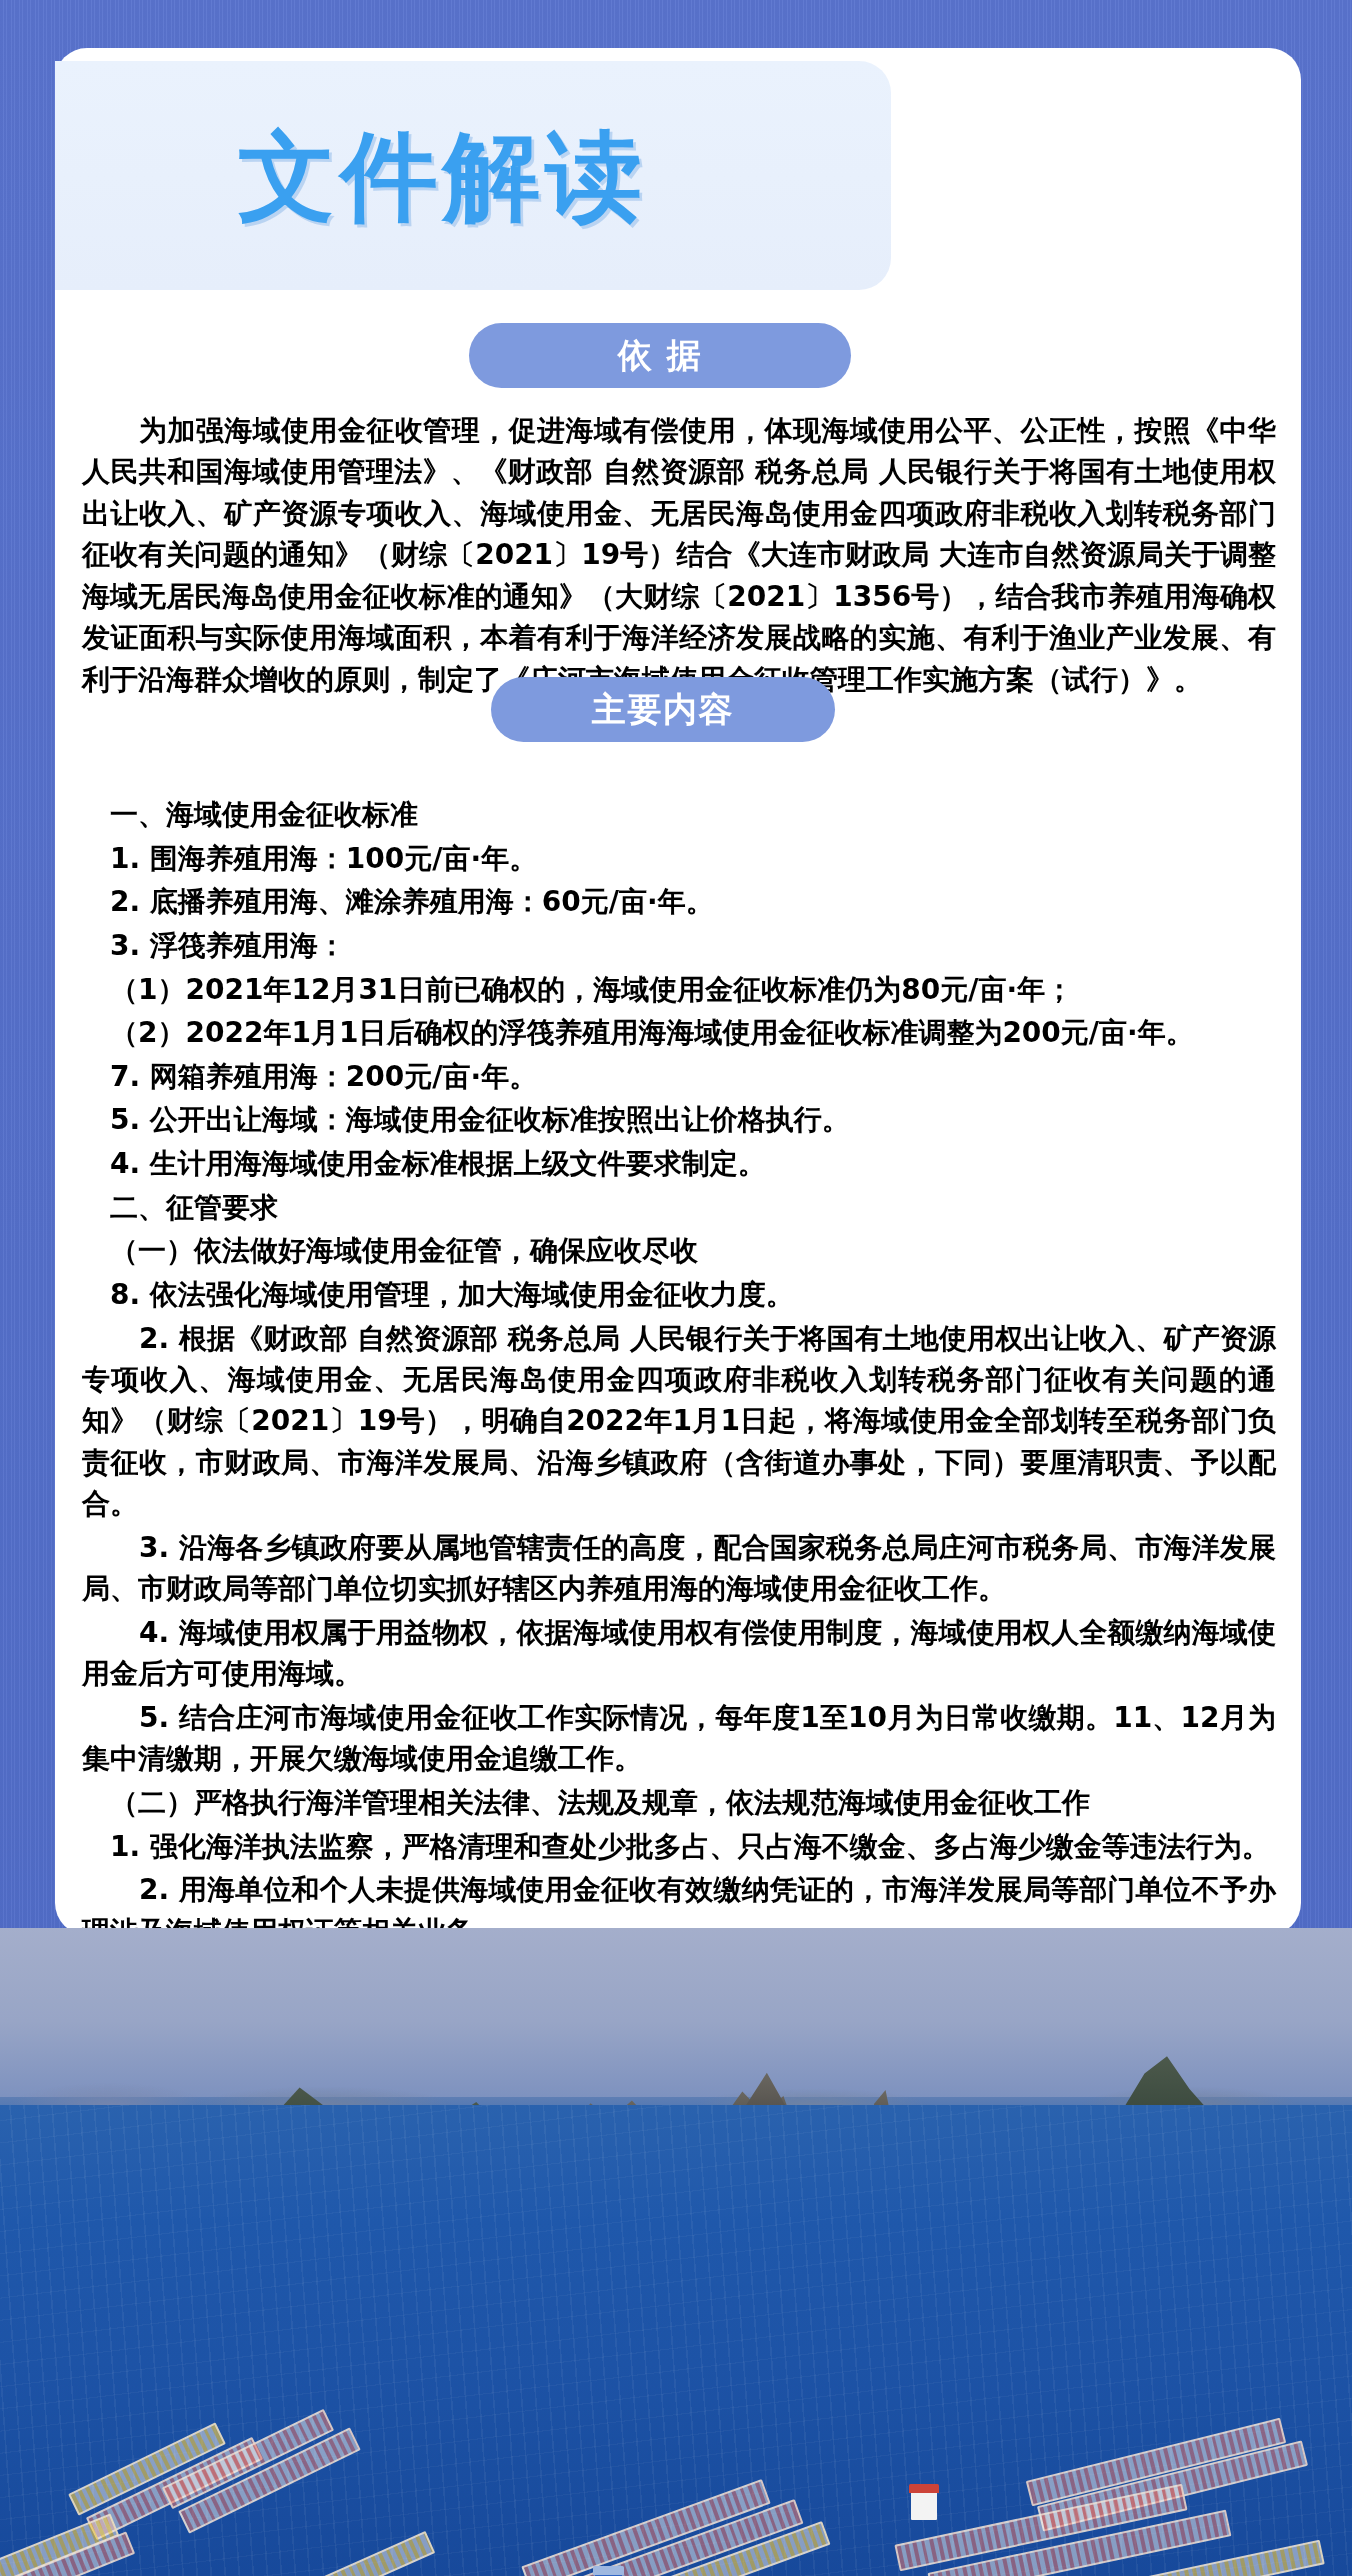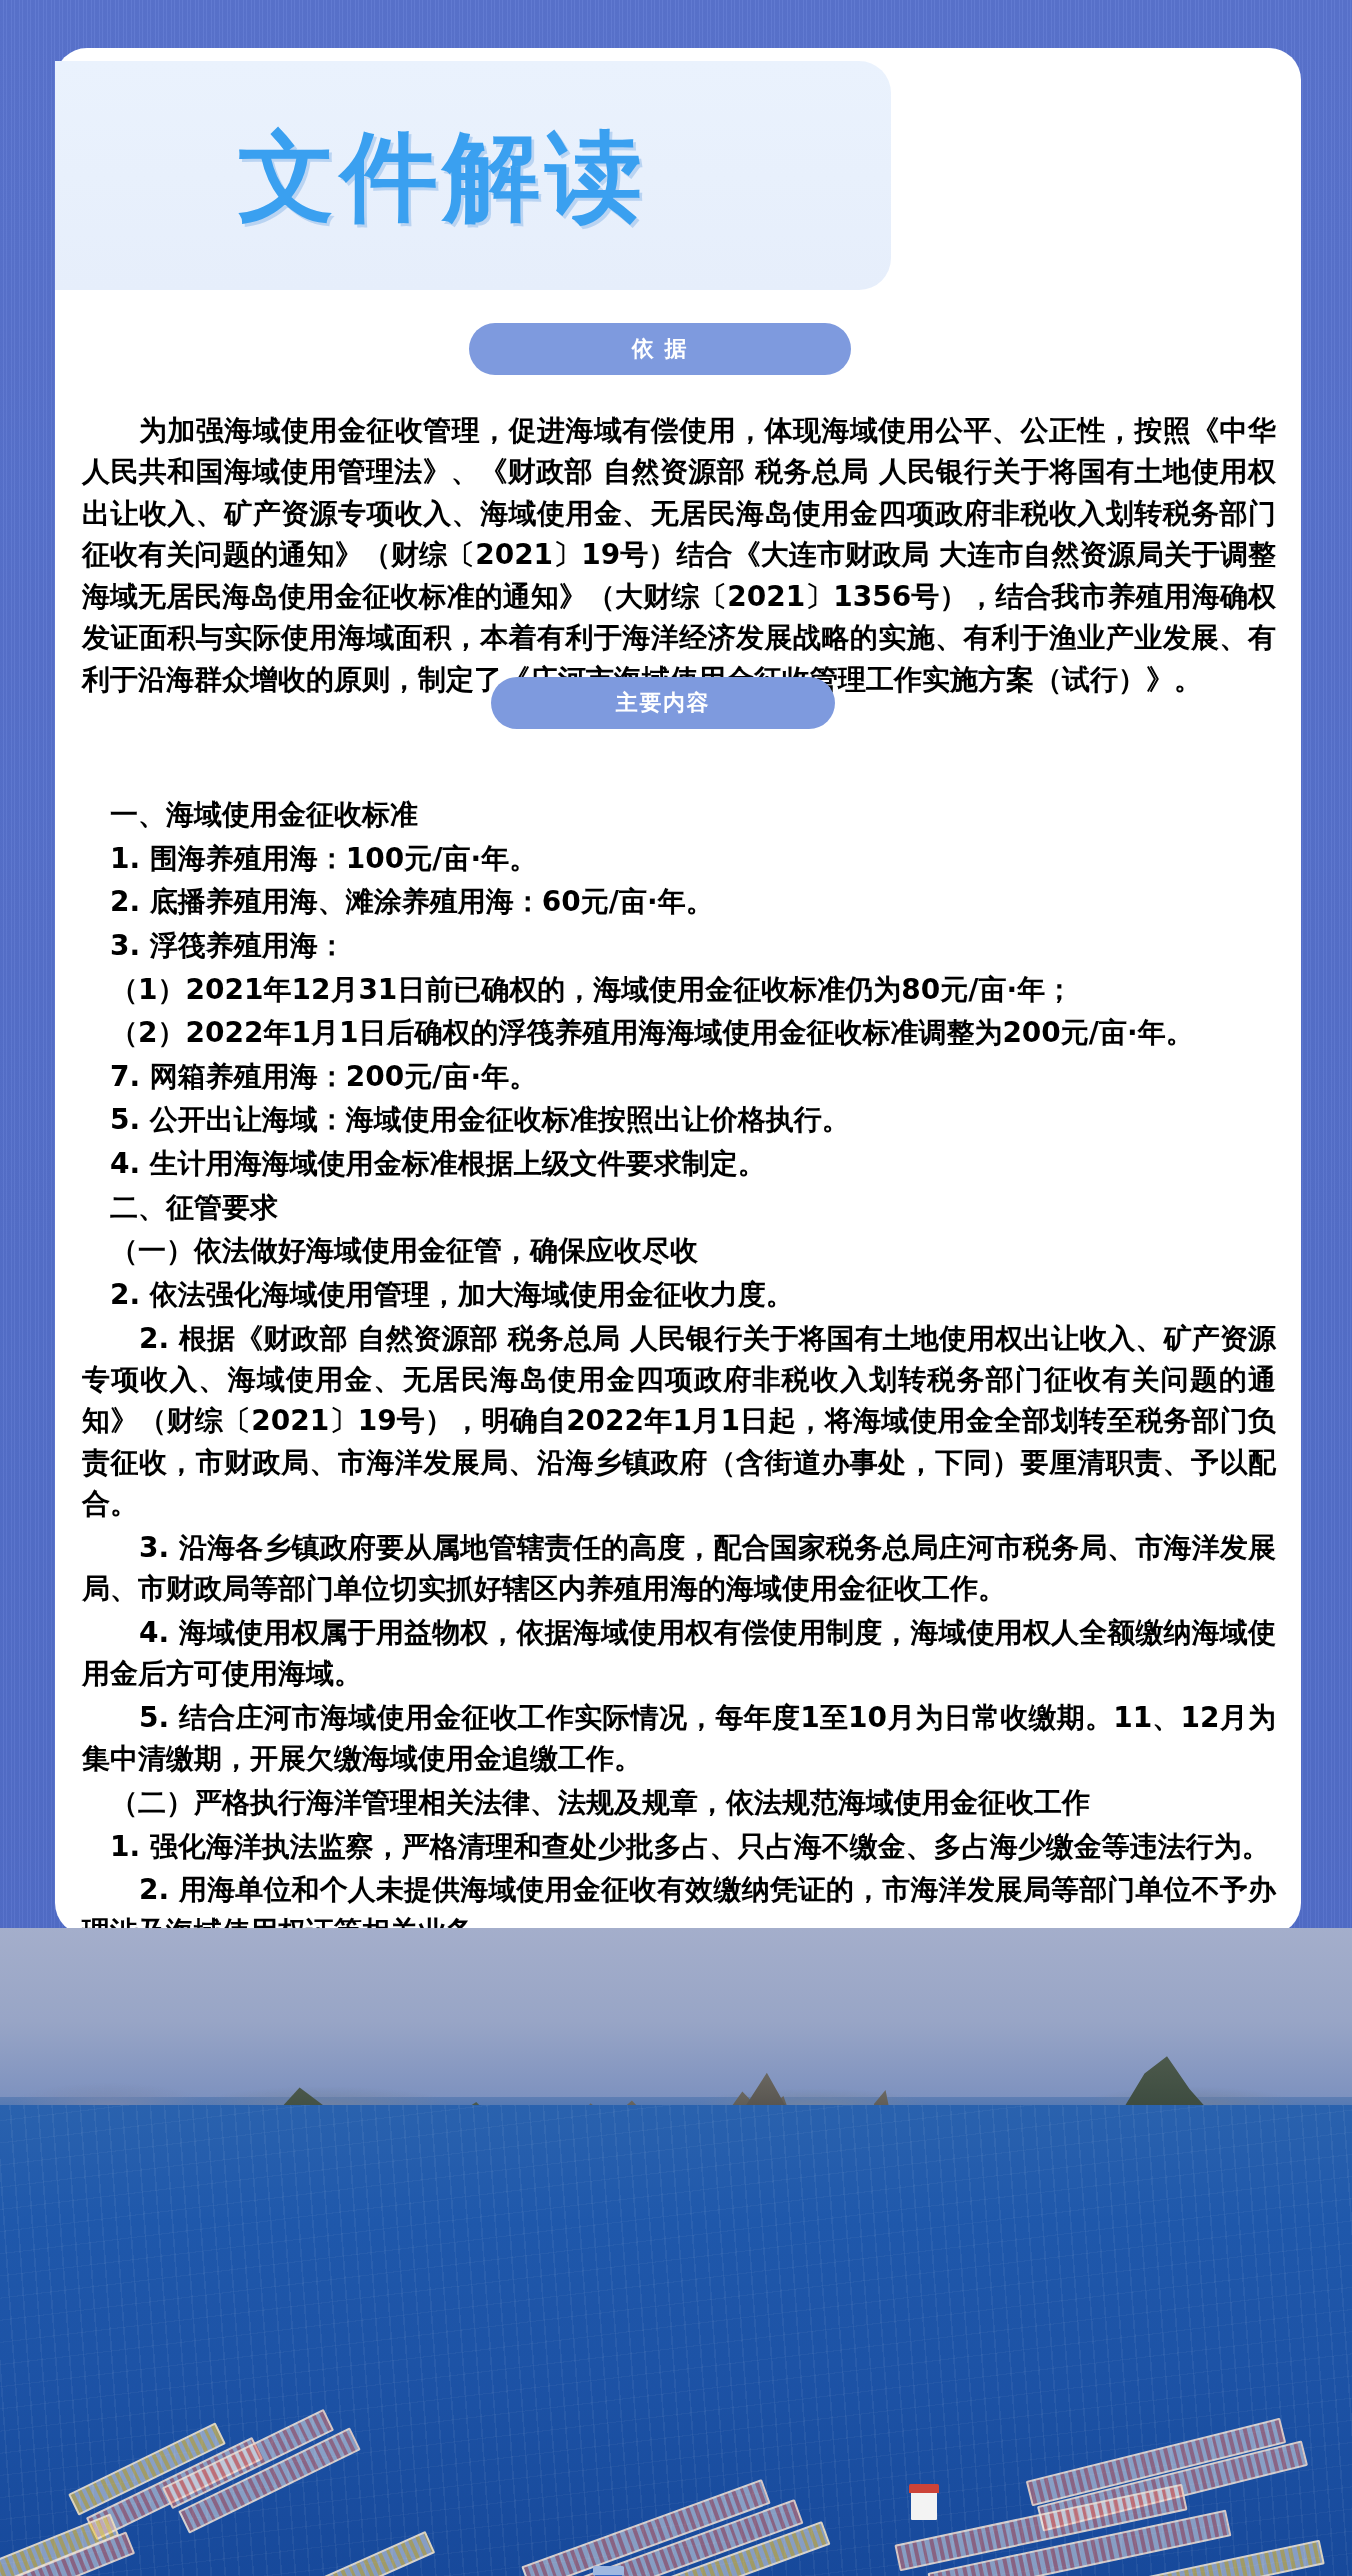--- a/index.html
+++ b/index.html
@@ -58,28 +58,28 @@
     letter-spacing:5.5px;
     color:#3aa0f0;
     text-shadow:2.7px 3.3px 0 rgba(110,165,225,0.38);
     line-height:1;
     font-family:"DejaVu Sans","Liberation Sans",sans-serif;
   }
 
   
   .pill {
     position:absolute;
-    height:52px;
+    height:65px;
     border-radius:33px;
     background:#7e9ade;
     display:flex;
     align-items:center;
     justify-content:center;
     color:#ffffff;
-    font-size:22px;
+    font-size:34px;
     font-weight:bold;
     letter-spacing:1.6px;
     font-family:"DejaVu Sans","Liberation Sans",sans-serif;
   }
   #pill-basis   { left:469px; top:323px; width:382px; }
   #pill-content { left:491px; top:677px; width:344px; }
 
   
   .body-text {
     position:absolute;
@@ -194,21 +194,21 @@
       <p class="ind1">1. 围海养殖用海：100元/亩·年。</p>
       <p class="ind1">2. 底播养殖用海、滩涂养殖用海：60元/亩·年。</p>
       <p class="ind1">3. 浮筏养殖用海：</p>
       <p class="ind2">（1）2021年12月31日前已确权的，海域使用金征收标准仍为80元/亩·年；</p>
       <p class="ind2">（2）2022年1月1日后确权的浮筏养殖用海海域使用金征收标准调整为200元/亩·年。</p>
       <p class="ind1">7. 网箱养殖用海：200元/亩·年。</p>
       <p class="ind1">5. 公开出让海域：海域使用金征收标准按照出让价格执行。</p>
       <p class="ind1">4. 生计用海海域使用金标准根据上级文件要求制定。</p>
       <p class="ind1">二、征管要求</p>
       <p class="ind2">（一）依法做好海域使用金征管，确保应收尽收</p>
-      <p class="ind1">2. 依法强化海域使用管理，加大海域使用金征收力度。</p>
+      <p class="ind1">8. 依法强化海域使用管理，加大海域使用金征收力度。</p>
       <p class="ind3">2. 根据《财政部 自然资源部 税务总局 人民银行关于将国有土地使用权出让收入、矿产资源专项收入、海域使用金、无居民海岛使用金四项政府非税收入划转税务部门征收有关问题的通知》（财综〔2021〕19号），明确自2022年1月1日起，将海域使用金全部划转至税务部门负责征收，市财政局、市海洋发展局、沿海乡镇政府（含街道办事处，下同）要厘清职责、予以配合。</p>
       <p class="ind3">3. 沿海各乡镇政府要从属地管辖责任的高度，配合国家税务总局庄河市税务局、市海洋发展局、市财政局等部门单位切实抓好辖区内养殖用海的海域使用金征收工作。</p>
       <p class="ind3">4. 海域使用权属于用益物权，依据海域使用权有偿使用制度，海域使用权人全额缴纳海域使用金后方可使用海域。</p>
       <p class="ind3">5. 结合庄河市海域使用金征收工作实际情况，每年度1至10月为日常收缴期。11、12月为集中清缴期，开展欠缴海域使用金追缴工作。</p>
       <p class="ind2">（二）严格执行海洋管理相关法律、法规及规章，依法规范海域使用金征收工作</p>
       <p class="ind1">1. 强化海洋执法监察，严格清理和查处少批多占、只占海不缴金、多占海少缴金等违法行为。</p>
       <p class="ind3">2. 用海单位和个人未提供海域使用金征收有效缴纳凭证的，市海洋发展局等部门单位不予办理涉及海域使用权证等相关业务。</p>
       <p class="ind1">3. 依法规范海域使用金申请减免及审批程序。</p>
       <p class="ind1">4. 要加强对海域使用金缴纳情况的监督检查。</p>
       <p class="ind2">（三）加大征收力度，保障工作经费，开创海域使用及海域使用金征管工作新局面</p>

